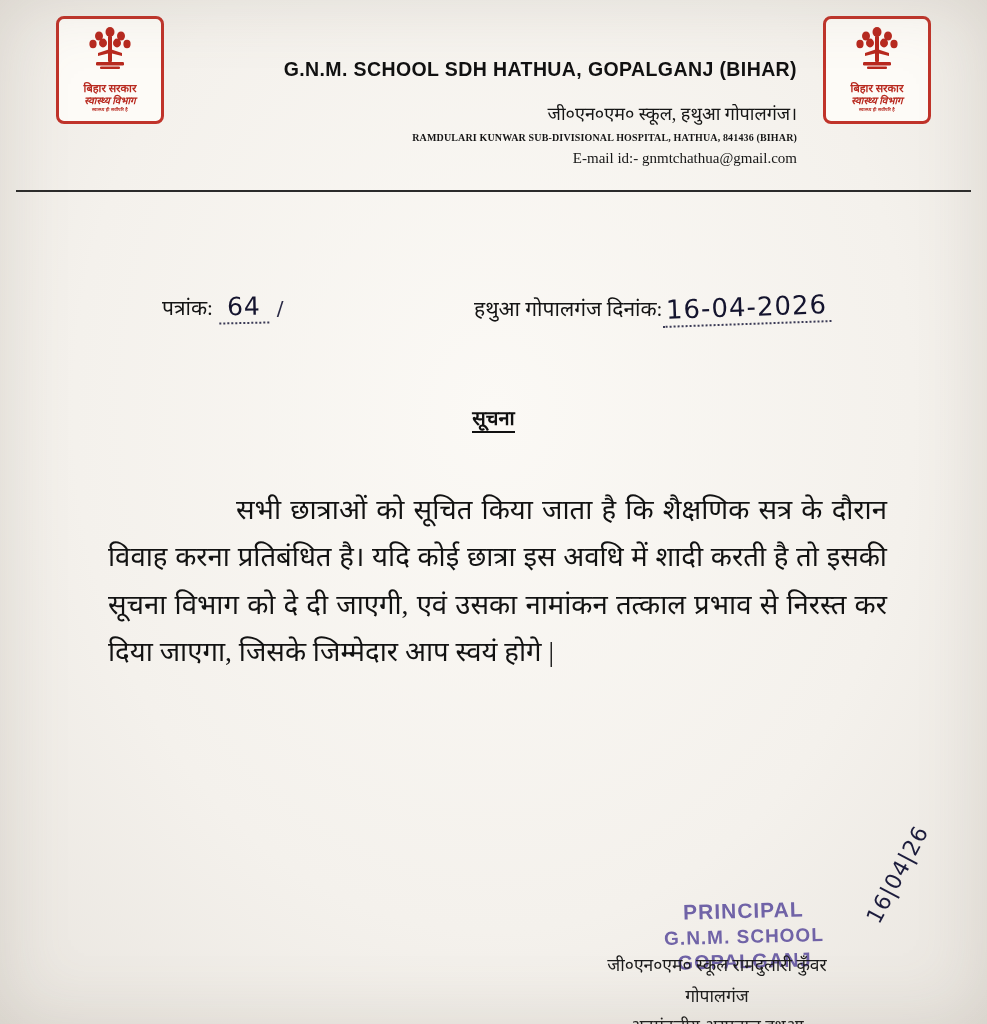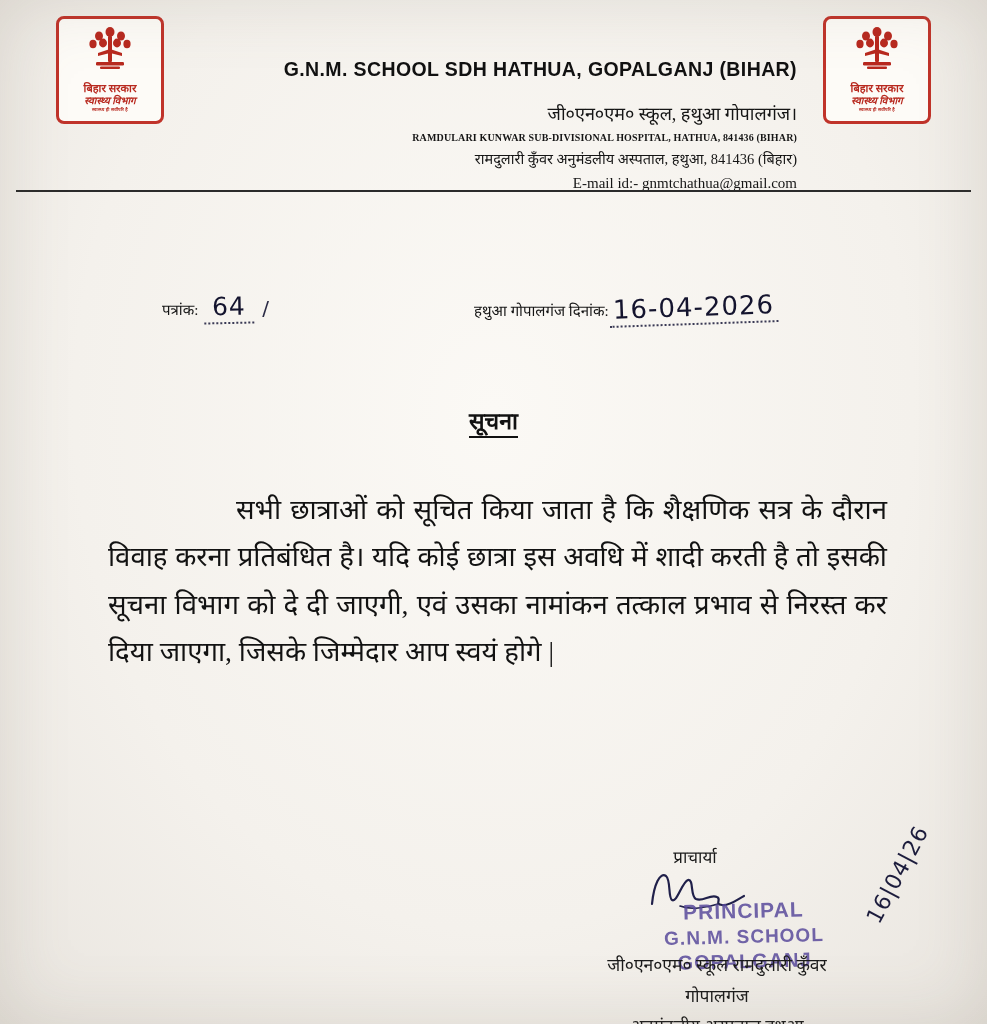--- a/index.html
+++ b/index.html
@@ -131,21 +131,21 @@
     gap: 6px;
   }
   .ref-right {
     position: absolute;
     left: 474px;
     top: 0;
     display: flex;
     align-items: baseline;
   }
   .ref-label {
-    font-size: 15px;
+    font-size: 21px;
     color: #141414;
   }
   .hand {
     font-family: "DejaVu Sans", sans-serif;
     color: #14142e;
   }
   .ref-value {
     font-size: 25px;
     letter-spacing: 1px;
     border-bottom: 2px dotted #3a3a55;
@@ -166,21 +166,21 @@
     border-bottom: 2px dotted #3a3a55;
     padding: 0 4px 1px 4px;
   }
 
   
   .notice-title {
     position: absolute;
     top: 404px;
     left: 0; right: 0;
     text-align: center;
-    font-size: 23px;
+    font-size: 20px;
     font-weight: bold;
     color: #111;
   }
   .notice-title span {
     border-bottom: 2px solid #111;
     padding-bottom: 2px;
   }
 
   
   .body-text {
@@ -318,21 +318,20 @@
         <div class="logo-line1">बिहार सरकार</div>
         <div class="logo-line2">स्वास्थ्य विभाग</div>
         <div class="logo-line3">स्वास्थ्य ही सर्वोपरि है</div>
       </div>
     </div>
 
     <div class="head-text">
       <div class="org-en">G.N.M. SCHOOL SDH HATHUA, GOPALGANJ (BIHAR)</div>
       <div class="org-hi">जी०एन०एम० स्कूल, हथुआ गोपालगंज।</div>
       <div class="addr-en">RAMDULARI KUNWAR SUB-DIVISIONAL HOSPITAL, HATHUA, 841436 (BIHAR)</div>
-      <div class="addr-hi">रामदुलारी कुँवर अनुमंडलीय अस्पताल, हथुआ, 841436 (बिहार)</div>
       <div class="email">E-mail id:- gnmtchathua@gmail.com</div>
     </div>
   </div>
 
   <div class="rule"></div>
 
   <div class="refline">
     <div class="ref-left">
       <span class="ref-label">पत्रांक:</span>
       <span class="hand ref-value">64</span>
@@ -345,29 +344,20 @@
   </div>
 
   <div class="notice-title">
     <span>सूचना</span>
   </div>
 
   <div class="body-text">
     <span class="indent"></span><span>सभी छात्राओं को सूचित किया जाता है कि शैक्षणिक सत्र के दौरान विवाह करना प्रतिबंधित है। यदि कोई छात्रा इस अवधि में शादी करती है तो इसकी सूचना विभाग को दे दी जाएगी, एवं उसका नामांकन तत्काल प्रभाव से निरस्त कर दिया जाएगा, जिसके जिम्मेदार आप स्वयं होगे |</span>
   </div>
 
-  <div class="sign-block">
-    <div class="sign-role">प्राचार्या</div>
-    <div class="sign-scribble">
-      <svg width="170" height="46" viewBox="0 0 170 46">
-        <path d="M42 38 C44 18, 50 6, 56 10 C61 14, 58 32, 62 34 C67 37, 72 16, 78 14 C84 13, 80 30, 86 33 C93 36, 100 28, 107 31 C112 33, 104 38, 112 39 C120 40, 128 33, 134 30" fill="none" stroke="#20204a" stroke-width="2.2" stroke-linecap="round"></path>
-        <path d="M70 40 C80 44, 96 42, 108 38" fill="none" stroke="#20204a" stroke-width="1.6" stroke-linecap="round"></path>
-      </svg>
-    </div>
-  </div>
 
   <div class="sign-date-hand">16|04|26</div>
 
   <div class="stamp">
     <div class="s1">PRINCIPAL</div>
     <div class="s2">G.N.M. SCHOOL</div>
     <div class="s3">GOPALGANJ</div>
   </div>
 
   <div class="sign-hi">

